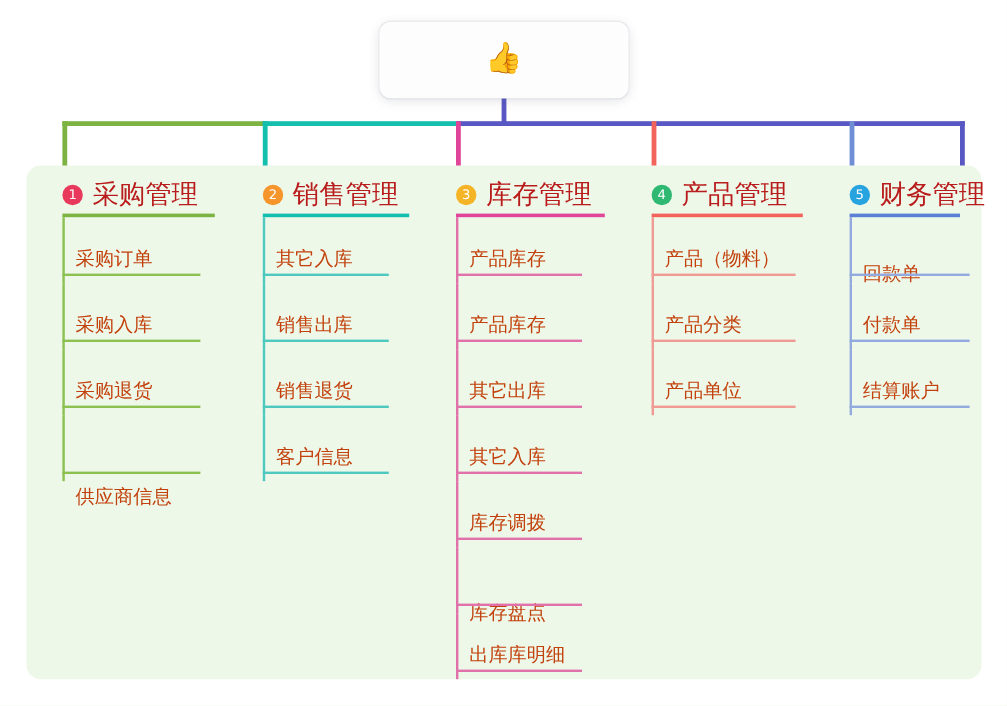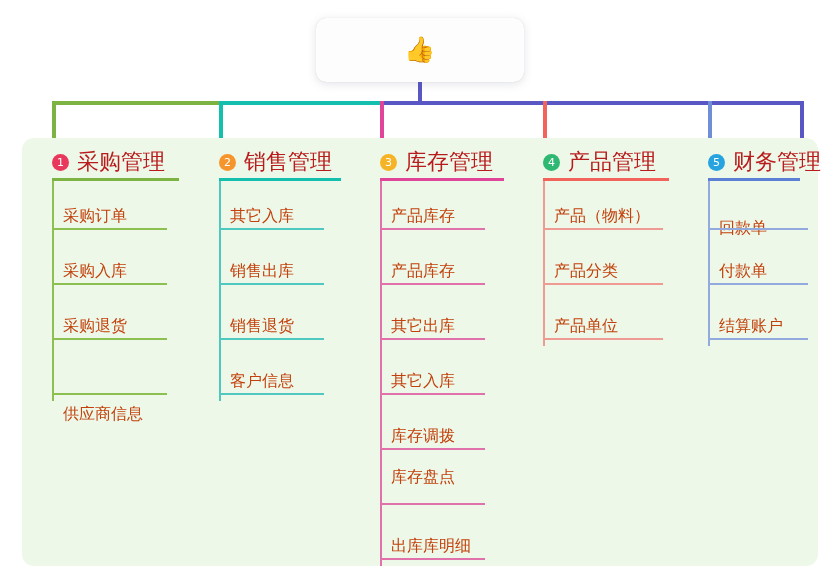--- a/index.html
+++ b/index.html
@@ -132,21 +132,21 @@
         <div style="position: absolute; left: 22px; top: 291px; width: 2px; height: 55px; background: rgb(224, 113, 170);"></div>
         <div class="item-label" style="left: 33px; top: 316px;">其它出库</div>
         <div style="position: absolute; left: 22px; top: 338px; height: 2px; width: 105px; background: rgb(224, 113, 170);"></div>
         <div style="position: absolute; left: 22px; top: 346px; width: 2px; height: 55px; background: rgb(224, 113, 170);"></div>
         <div class="item-label" style="left: 33px; top: 371px;">其它入库</div>
         <div style="position: absolute; left: 22px; top: 393px; height: 2px; width: 105px; background: rgb(224, 113, 170);"></div>
         <div style="position: absolute; left: 22px; top: 401px; width: 2px; height: 55px; background: rgb(224, 113, 170);"></div>
         <div class="item-label" style="left: 33px; top: 426px;">库存调拨</div>
         <div style="position: absolute; left: 22px; top: 448px; height: 2px; width: 105px; background: rgb(224, 113, 170);"></div>
         <div style="position: absolute; left: 22px; top: 456px; width: 2px; height: 55px; background: rgb(224, 113, 170);"></div>
-        <div class="item-label" style="left: 33px; top: 467px; text-align: center;">库存盘点</div>
+        <div class="item-label" style="left: 33px; top: 501px; text-align: center;">库存盘点</div>
         <div style="position: absolute; left: 22px; top: 503px; height: 2px; width: 105px; background: rgb(224, 113, 170);"></div>
         <div style="position: absolute; left: 22px; top: 511px; width: 2px; height: 55px; background: rgb(224, 113, 170);"></div>
         <div class="item-label" style="left: 33px; top: 536px;">出库库明细</div>
         <div style="position: absolute; left: 22px; top: 558px; height: 2px; width: 105px; background: rgb(224, 113, 170);"></div>
       </div>
       <div class="col" style="left: 521px; width: 164px;">
         <div class="col-head" style="position: absolute; top: 142px; left: 0px; width: 164px;">
           <span class="badge" style="background: rgb(46, 184, 114);">4</span>
           <span class="head-label">产品管理</span>
         </div>

